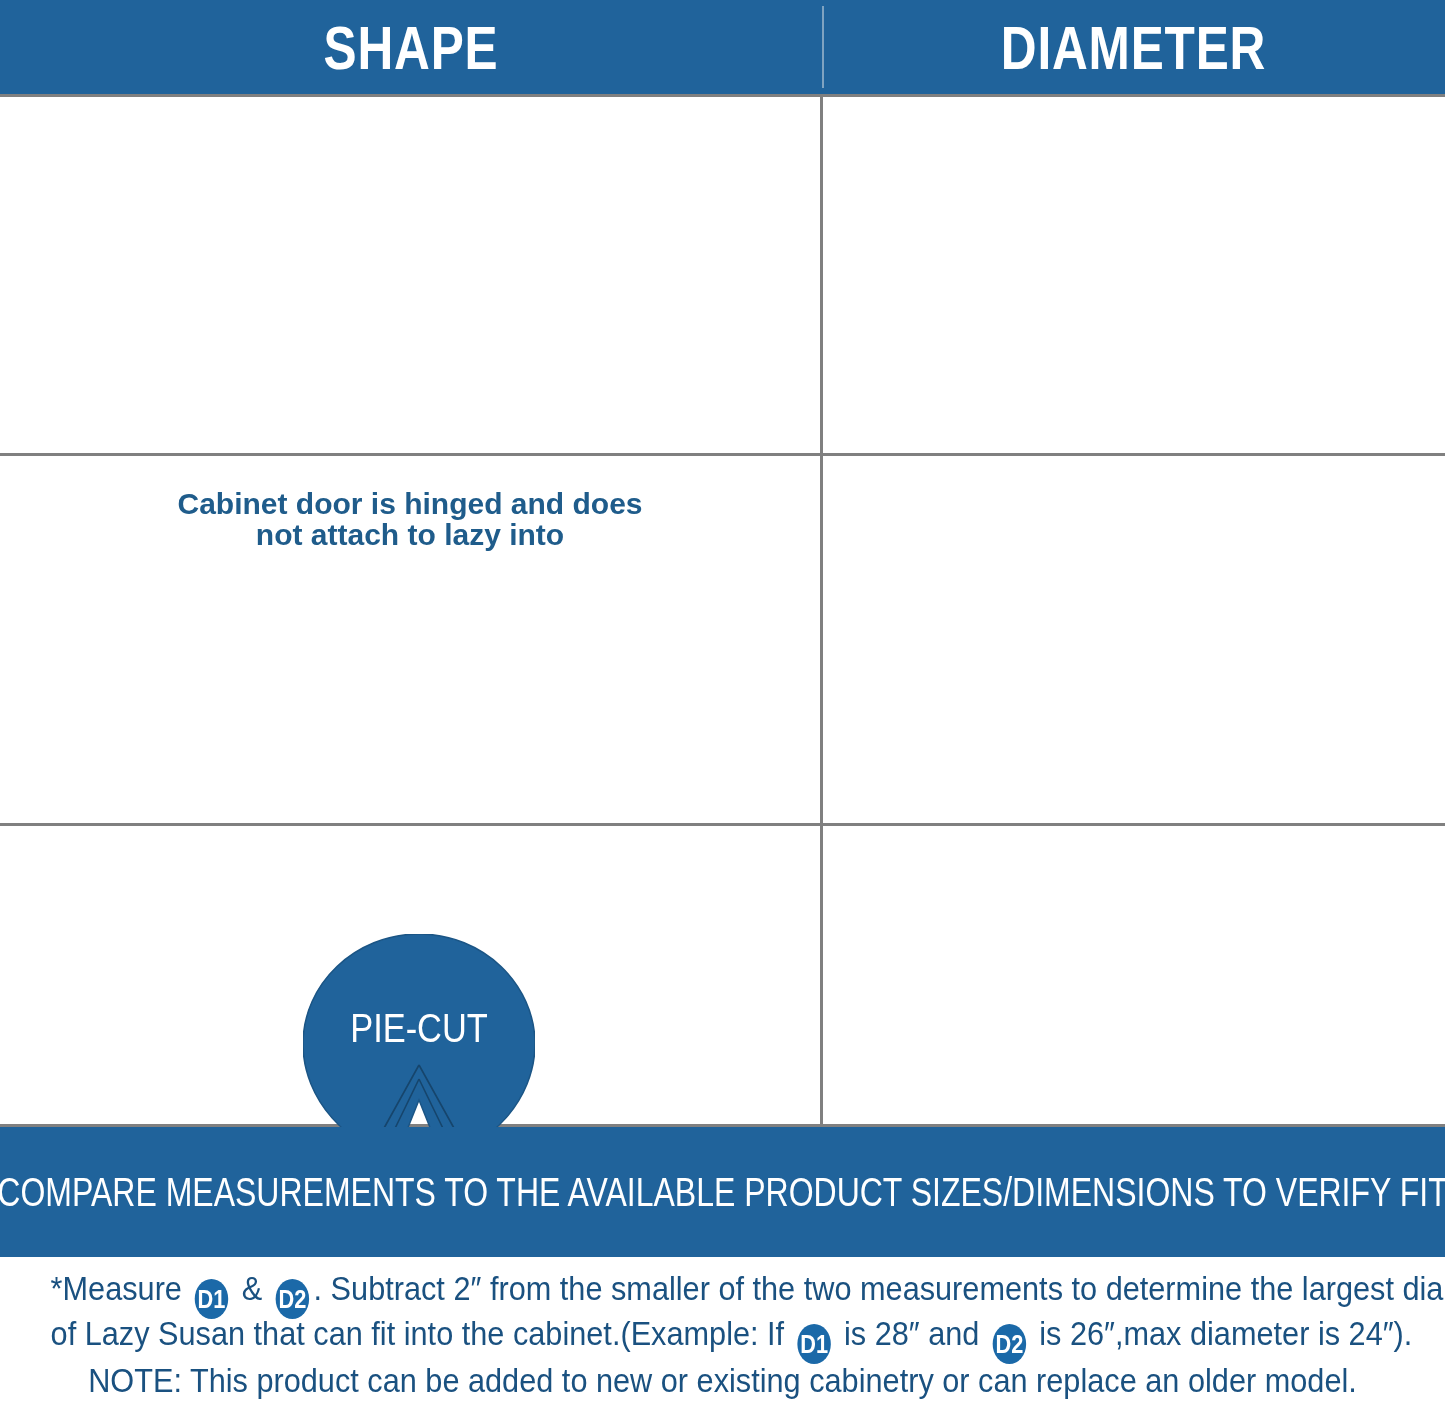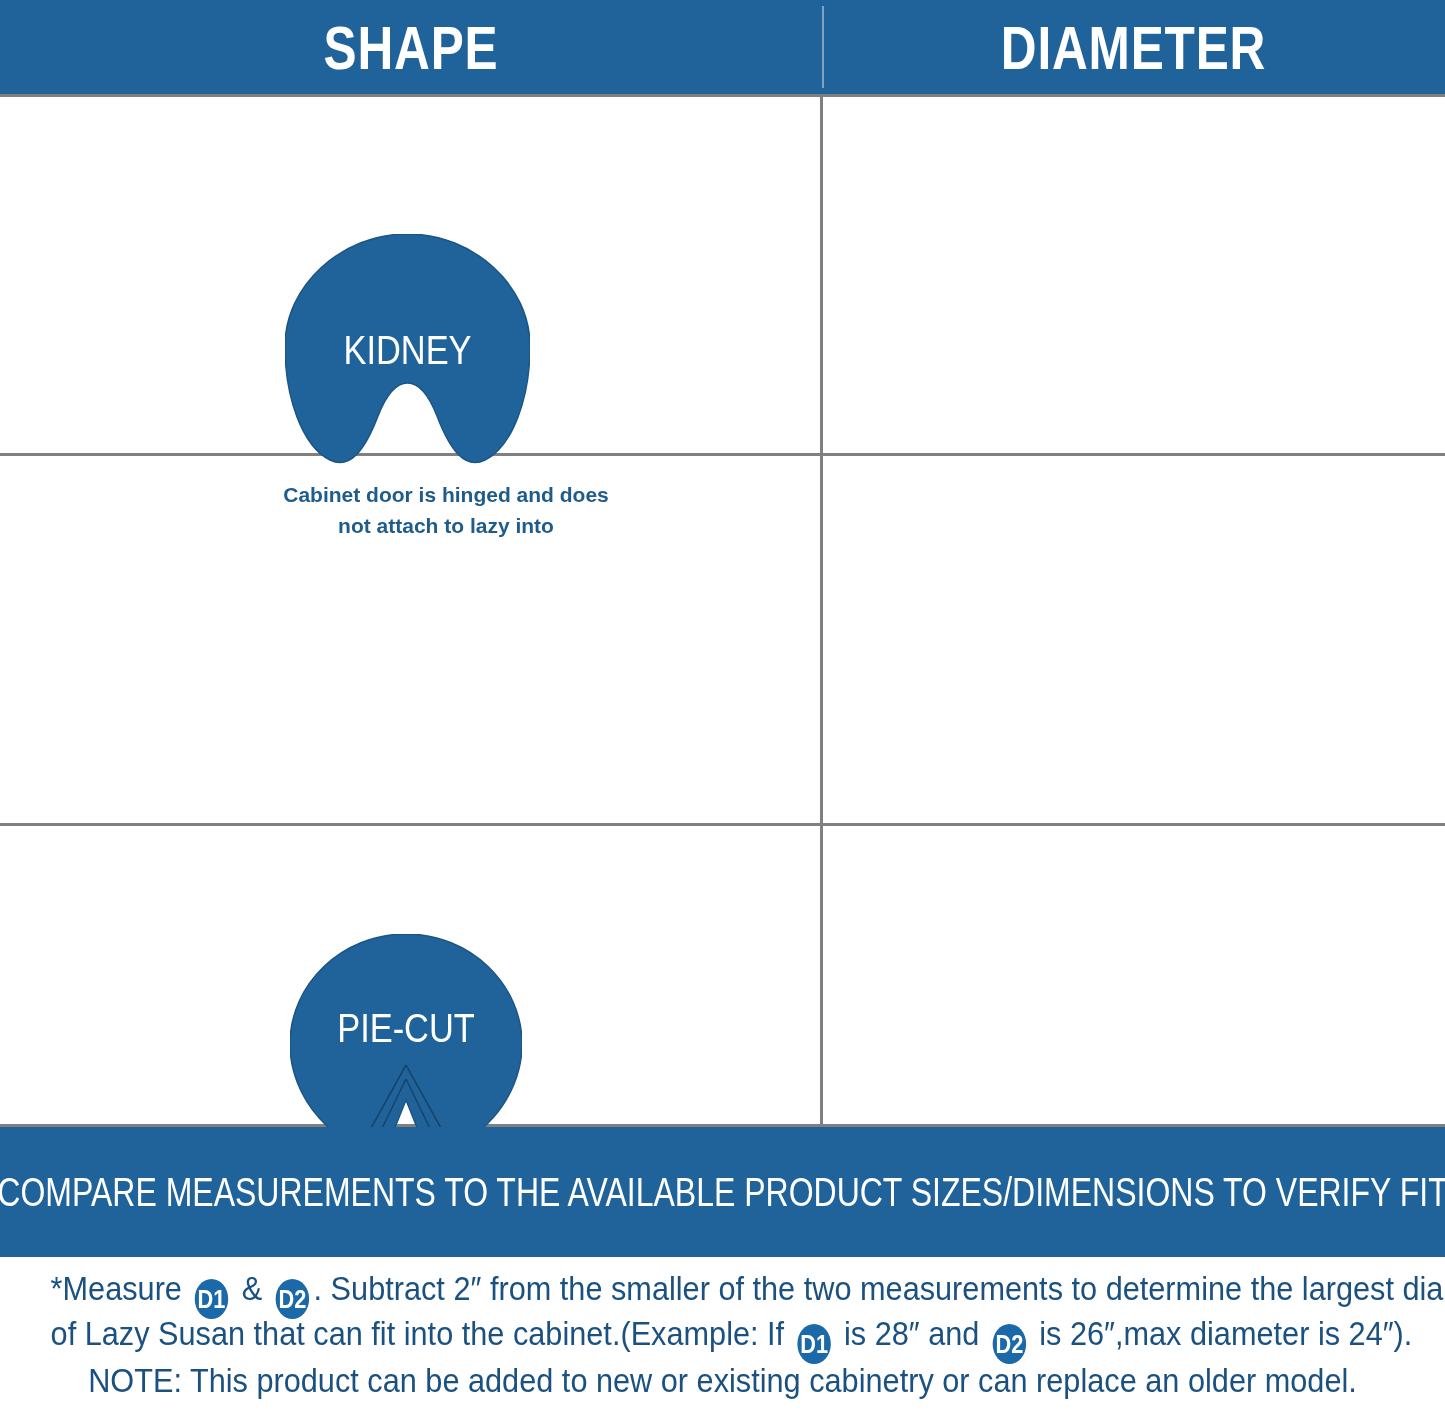--- a/index.html
+++ b/index.html
@@ -16,39 +16,39 @@
   #h-diam{left:822px;width:623px;}
 
   
   .gline{position:absolute;background:#808080;}
   .gline.h{left:0;width:1445px;height:3px;}
   .gline.v{top:94px;width:3px;height:1030px;left:820px;}
 
   .cell{position:absolute;}
   
   #c-r1-l{left:0;top:97px;width:820px;height:356px;}
-  #c-r2-l{left:0;top:456px;width:820px;height:367px;}
+  #c-r2-l{left:13px;top:456px;width:820px;height:367px;}
   #c-r3-l{left:0;top:826px;width:820px;height:298px;}
   
   #c-r1-r{left:823px;top:97px;width:622px;height:356px;}
   #c-r2-r{left:823px;top:456px;width:622px;height:367px;}
   #c-r3-r{left:823px;top:826px;width:622px;height:298px;}
 
   
   .shape-wrap{position:absolute;}
   .shape-label{position:absolute;width:100%;text-align:center;color:#ffffff;font-weight:400;
     letter-spacing:0px;transform:scaleX(.86);transform-origin:center;white-space:nowrap;}
 
   .cap{position:absolute;width:100%;text-align:center;color:#1F5C8B;font-weight:700;}
 
   
   #kidney-shape{left:285px;top:137px;width:245px;height:230px;}
   #kidney-shape svg{display:block;}
   #kidney-text{top:94px;font-size:40px;}
-  #kidney-cap{left:0;top:382px;font-size:21px;line-height:31px;padding-left:36px;}
+  #kidney-cap{left:0;top:391px;font-size:30px;line-height:31px;}
 
   
   #pie-shape{left:290px;top:478px;width:232px;height:222px;}
   #pie-text{top:72px;font-size:40px;}
   #pie-cap1{left:0;top:713px;font-size:25.5px;}
   #pie-cap2{left:0;top:748px;font-size:22px;line-height:27px;}
 
   
   #banner{position:absolute;left:0;top:1127px;width:1445px;height:130px;background:#20639B;}
   #banner-text{position:absolute;left:0;top:1127px;width:1445px;height:130px;
@@ -76,34 +76,20 @@
   <div class="header-title" id="h-shape">SHAPE</div>
   <div class="header-title" id="h-diam">DIAMETER</div>
 
   <div class="gline h" style="top:94px;"></div>
   <div class="gline h" style="top:453px;"></div>
   <div class="gline h" style="top:823px;"></div>
   <div class="gline h" style="top:1124px;"></div>
   <div class="gline v"></div>
 
   <div class="cell" id="c-r1-l">
-    <div class="shape-wrap" id="kidney-shape">
-      <svg width="245" height="230" viewBox="0 0 245 230">
-        <path d="M122.5 0
-                 C 189 0 245 52 245 112
-                 C 245 163 228 212 200 226
-                 C 180 236 165 216 152 182
-                 C 143 159 133 149 122.5 149
-                 C 112 149 102 159 93 182
-                 C 80 216 65 236 45 226
-                 C 17 212 0 163 0 112
-                 C 0 52 56 0 122.5 0 Z" fill="#20639B" stroke="#1B5585" stroke-width="1.5"></path>
-      </svg>
-      <div class="shape-label" id="kidney-text">KIDNEY</div>
-    </div>
     <div class="cap" id="kidney-cap">
       <span>Cabinet door is hinged and does</span><br>
       <span>not attach to lazy into</span>
     </div>
   </div>
 
   <div class="cell" id="c-r1-r">
     
 
     

